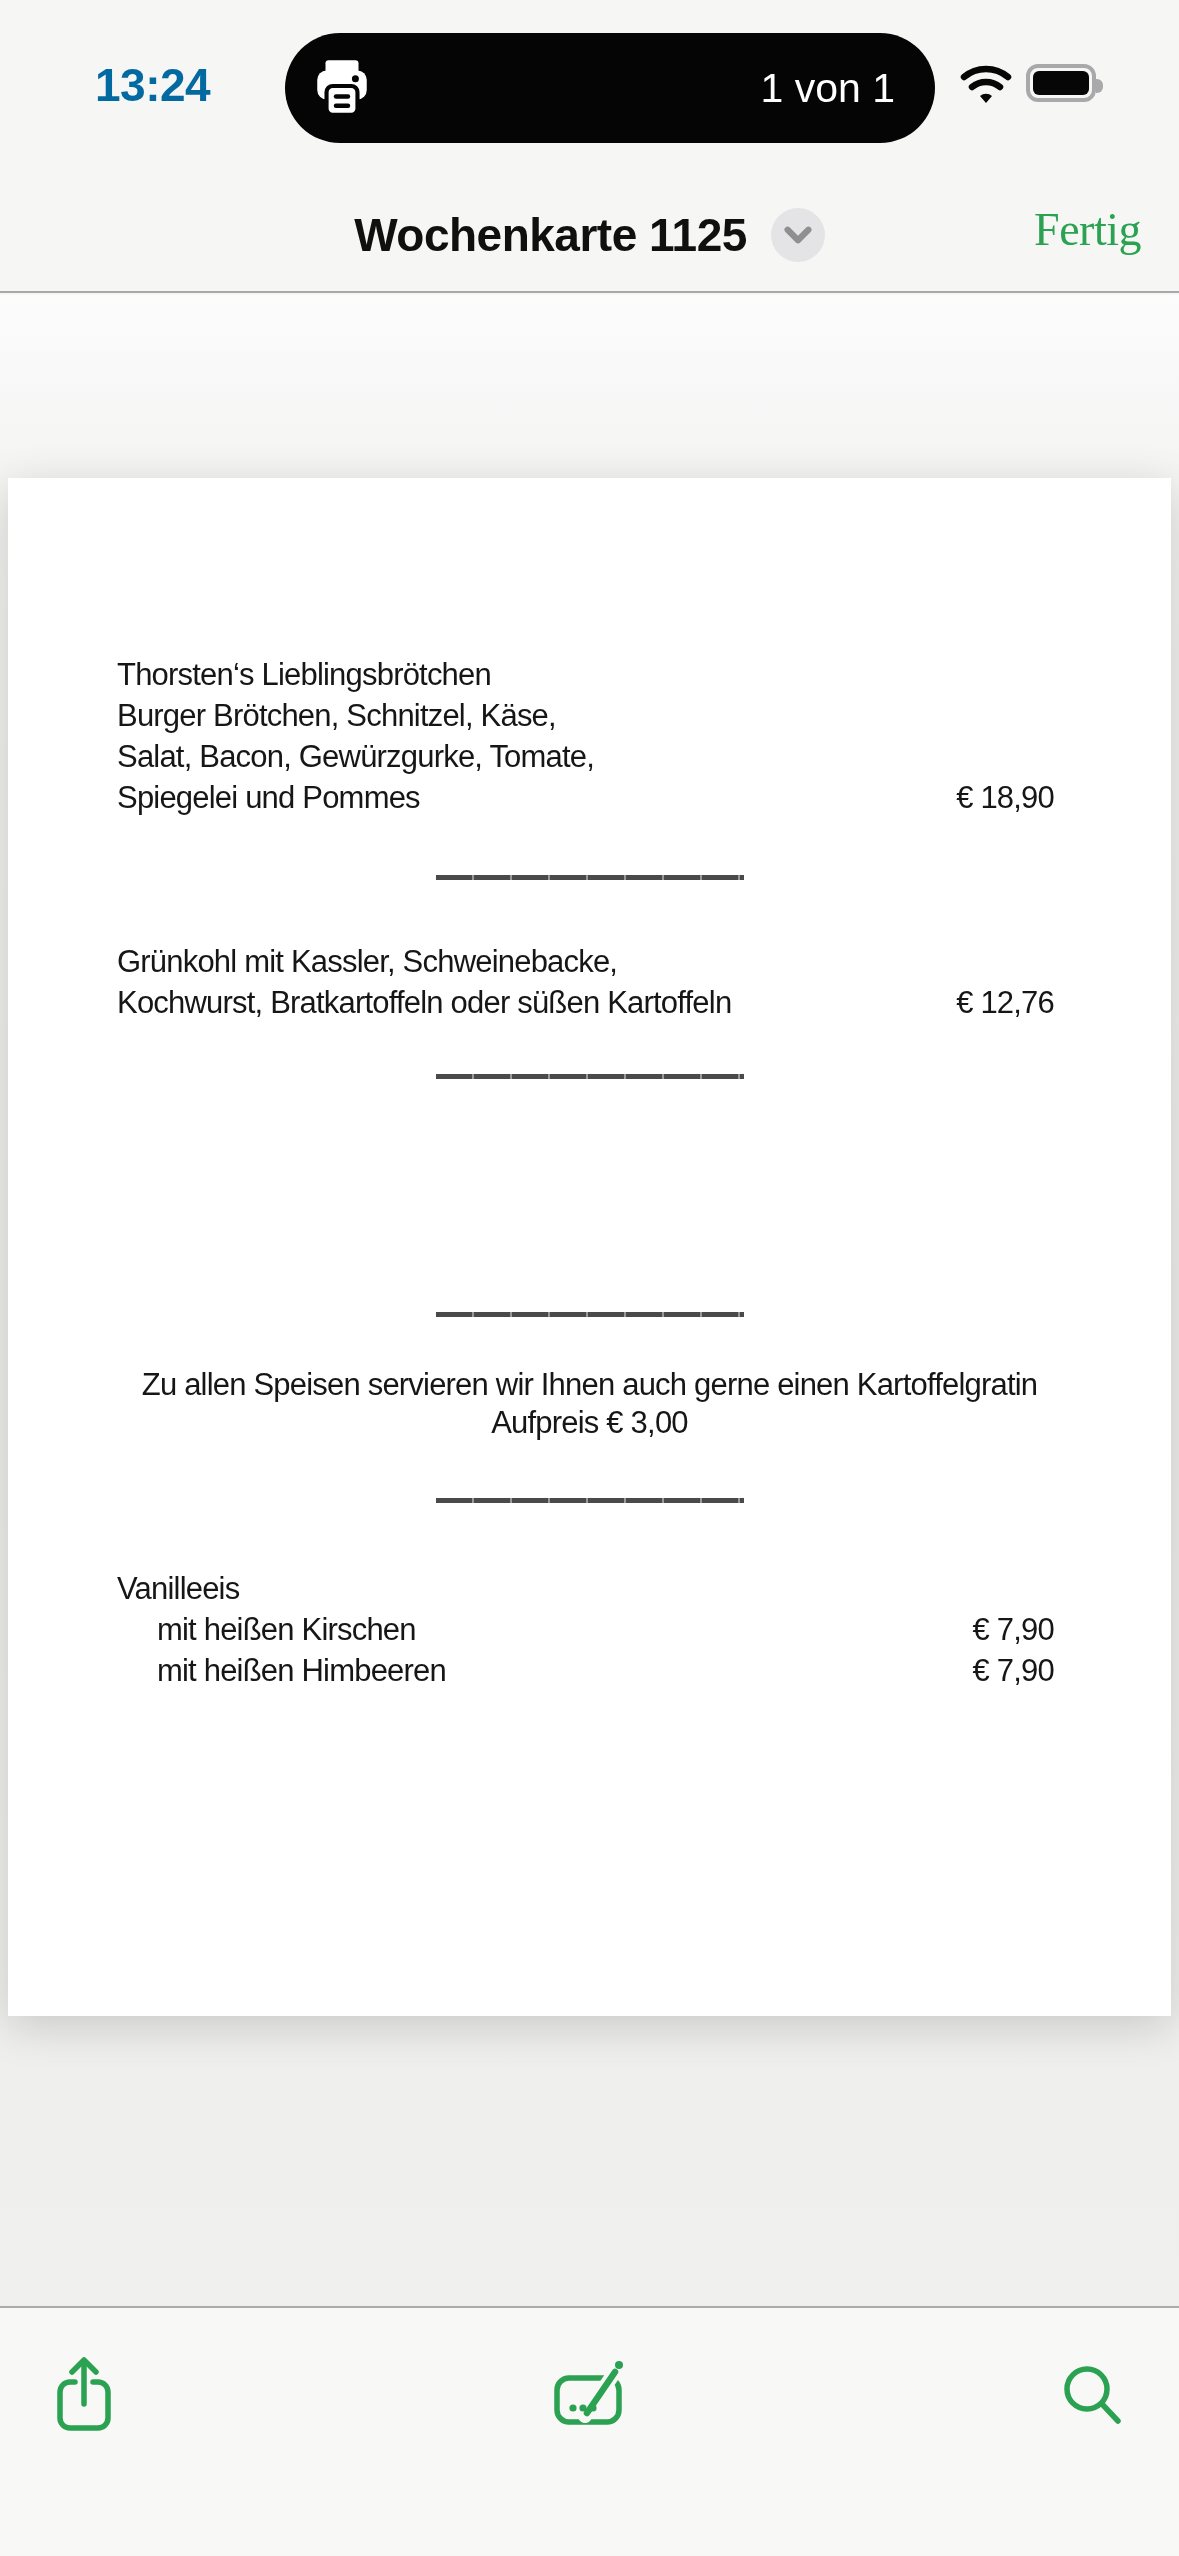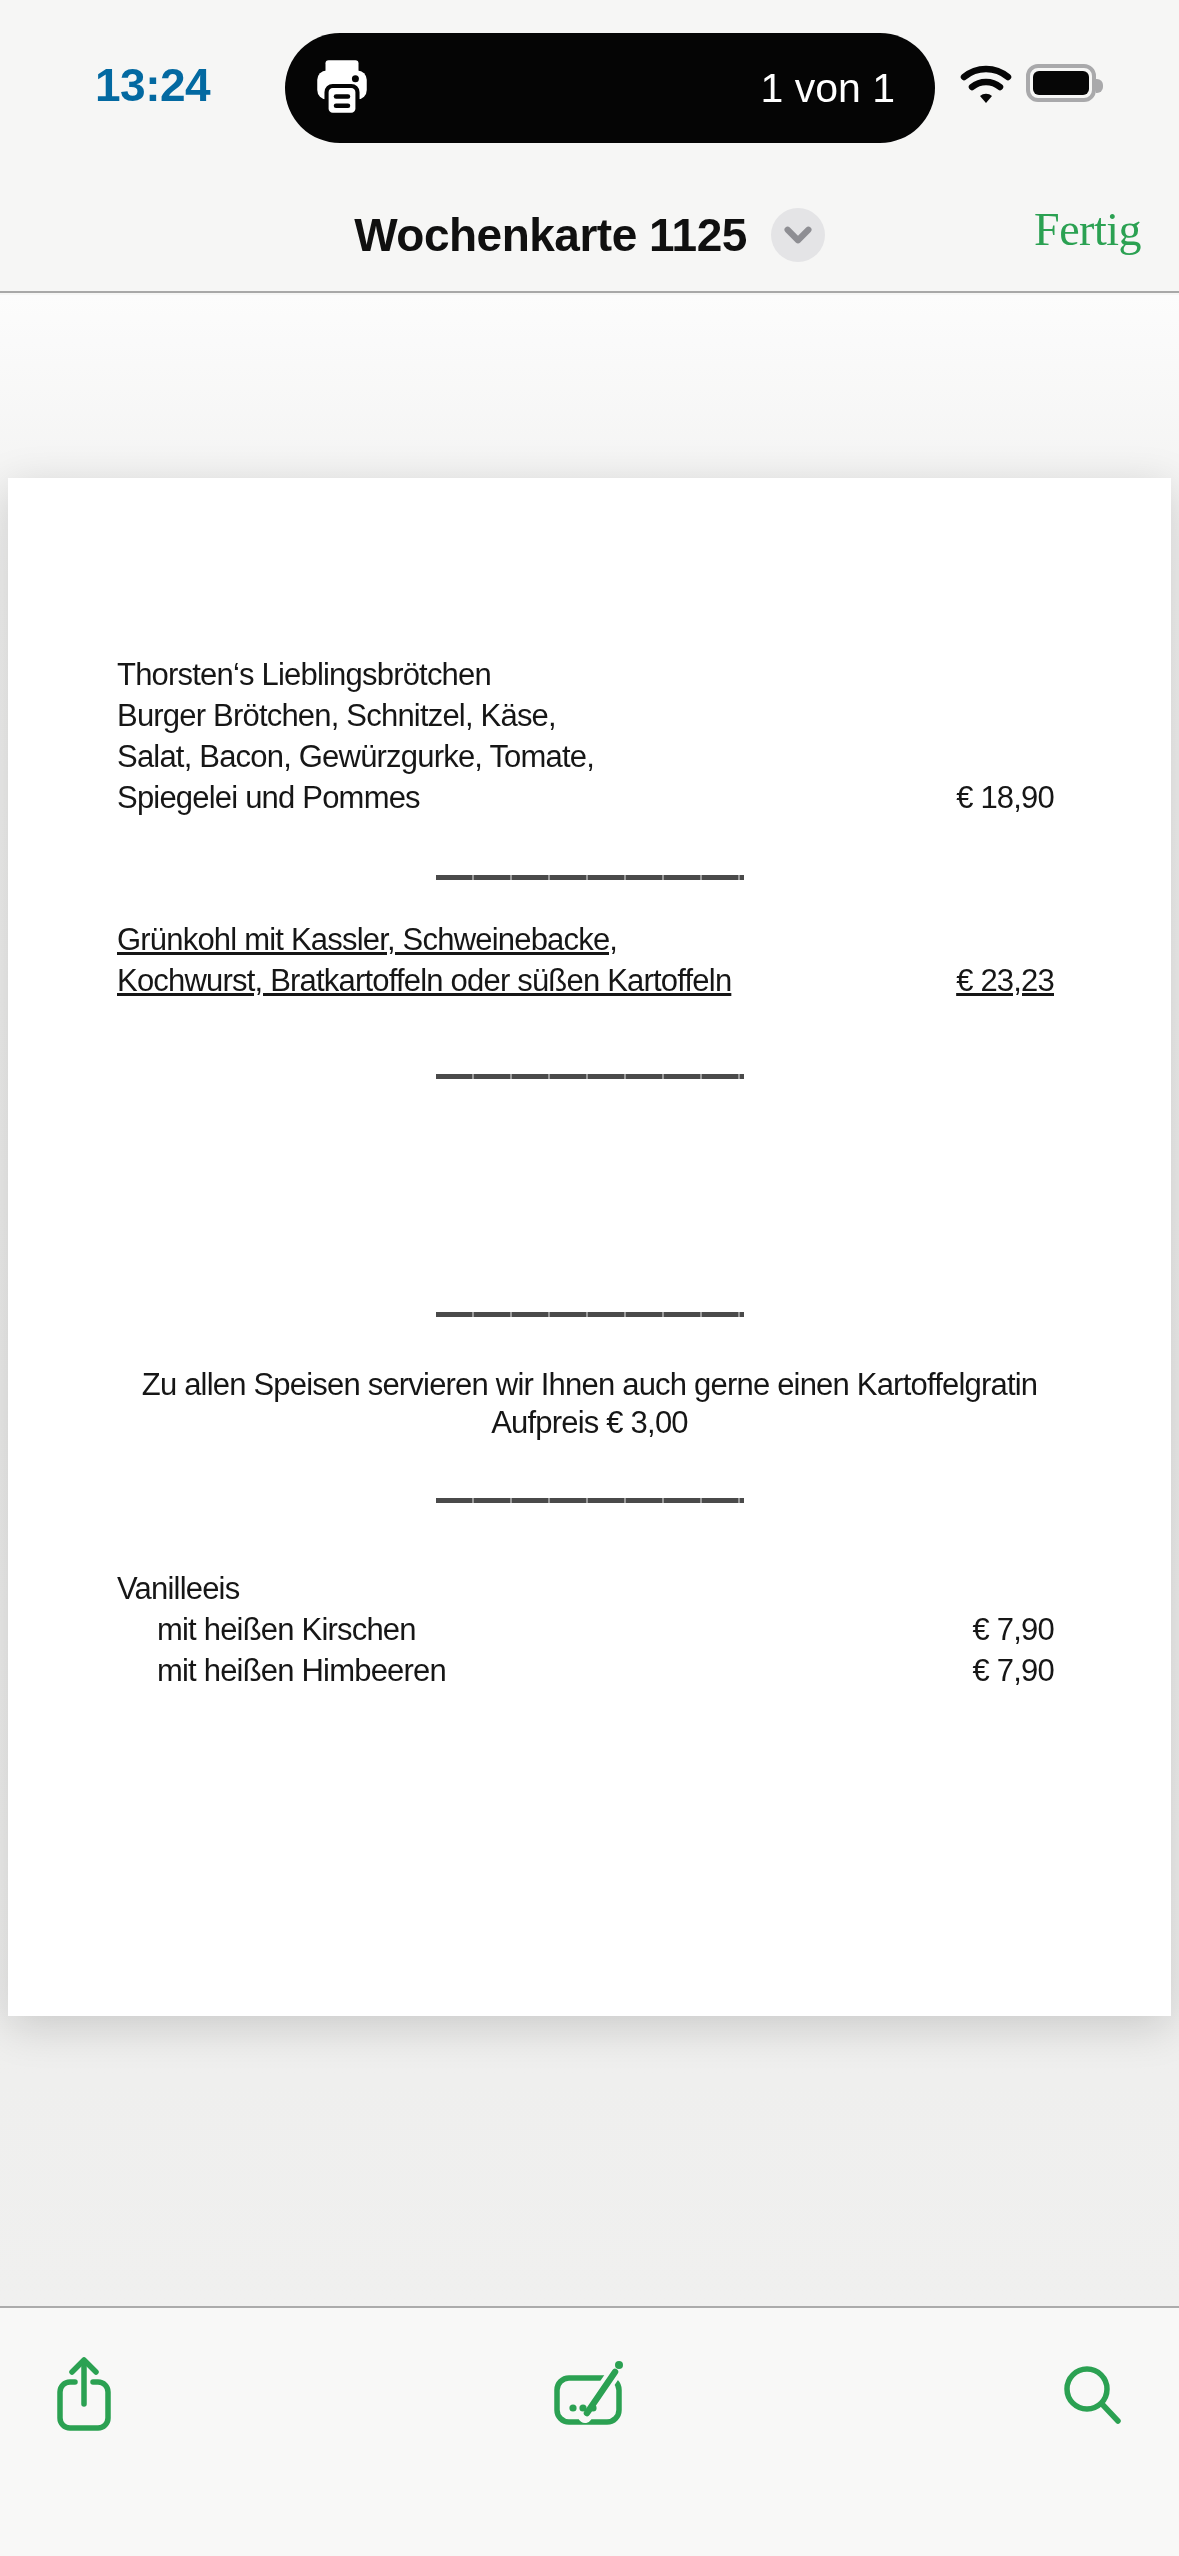--- a/index.html
+++ b/index.html
@@ -165,25 +165,25 @@
       <div>Burger Brötchen, Schnitzel, Käse,</div>
       <div>Salat, Bacon, Gewürzgurke, Tomate,</div>
       <div class="price-row">
         <span class="dish">Spiegelei und Pommes</span>
         <span class="price">€ 18,90</span>
       </div>
     </div>
 
     <div class="rule" style="top:397px;"></div>
 
-    <div class="menu-block" style="top:441px;text-decoration:underline;">
+    <div class="menu-block" style="top:463px;">
       <div>Grünkohl mit Kassler, Schweinebacke,</div>
       <div class="price-row">
         <span class="dish">Kochwurst, Bratkartoffeln oder süßen Kartoffeln</span>
-        <span class="price">€ 23,23</span>
+        <span class="price">€ 12,76</span>
       </div>
     </div>
 
     <div class="rule" style="top:596px;"></div>
 
 
     <div class="rule" style="top:834px;"></div>
 
     <div class="note-block" style="top:888px;">
       <div>Zu allen Speisen servieren wir Ihnen auch gerne einen Kartoffelgratin</div>

